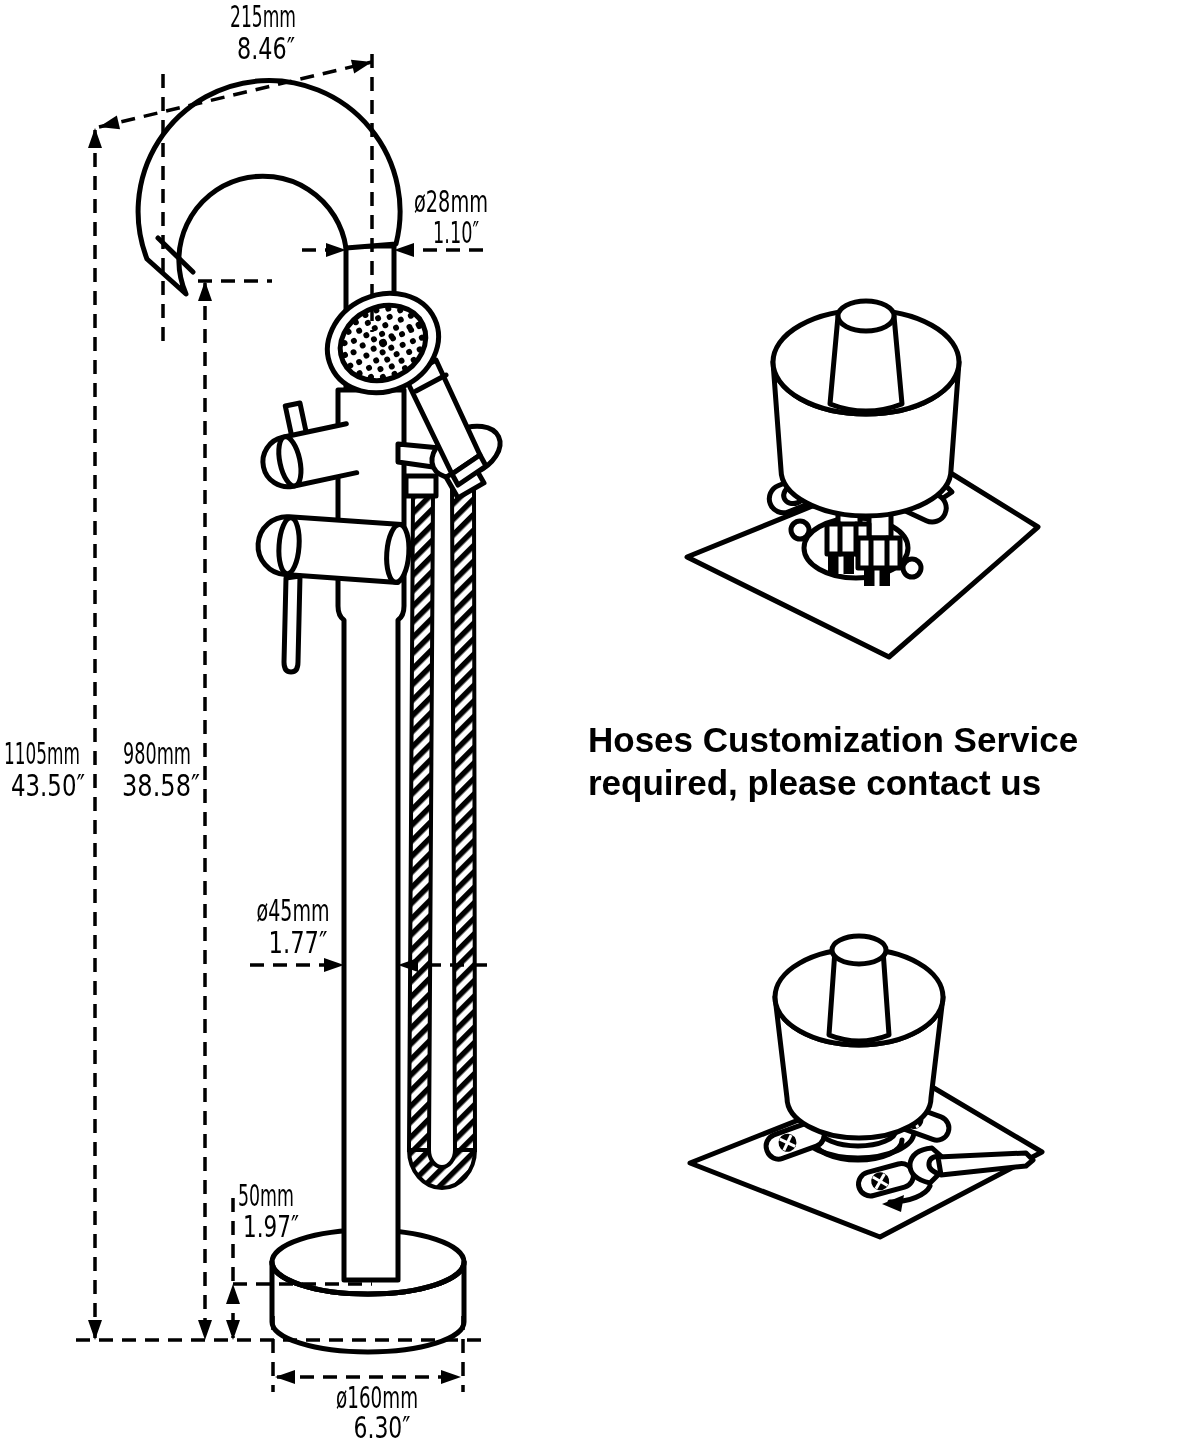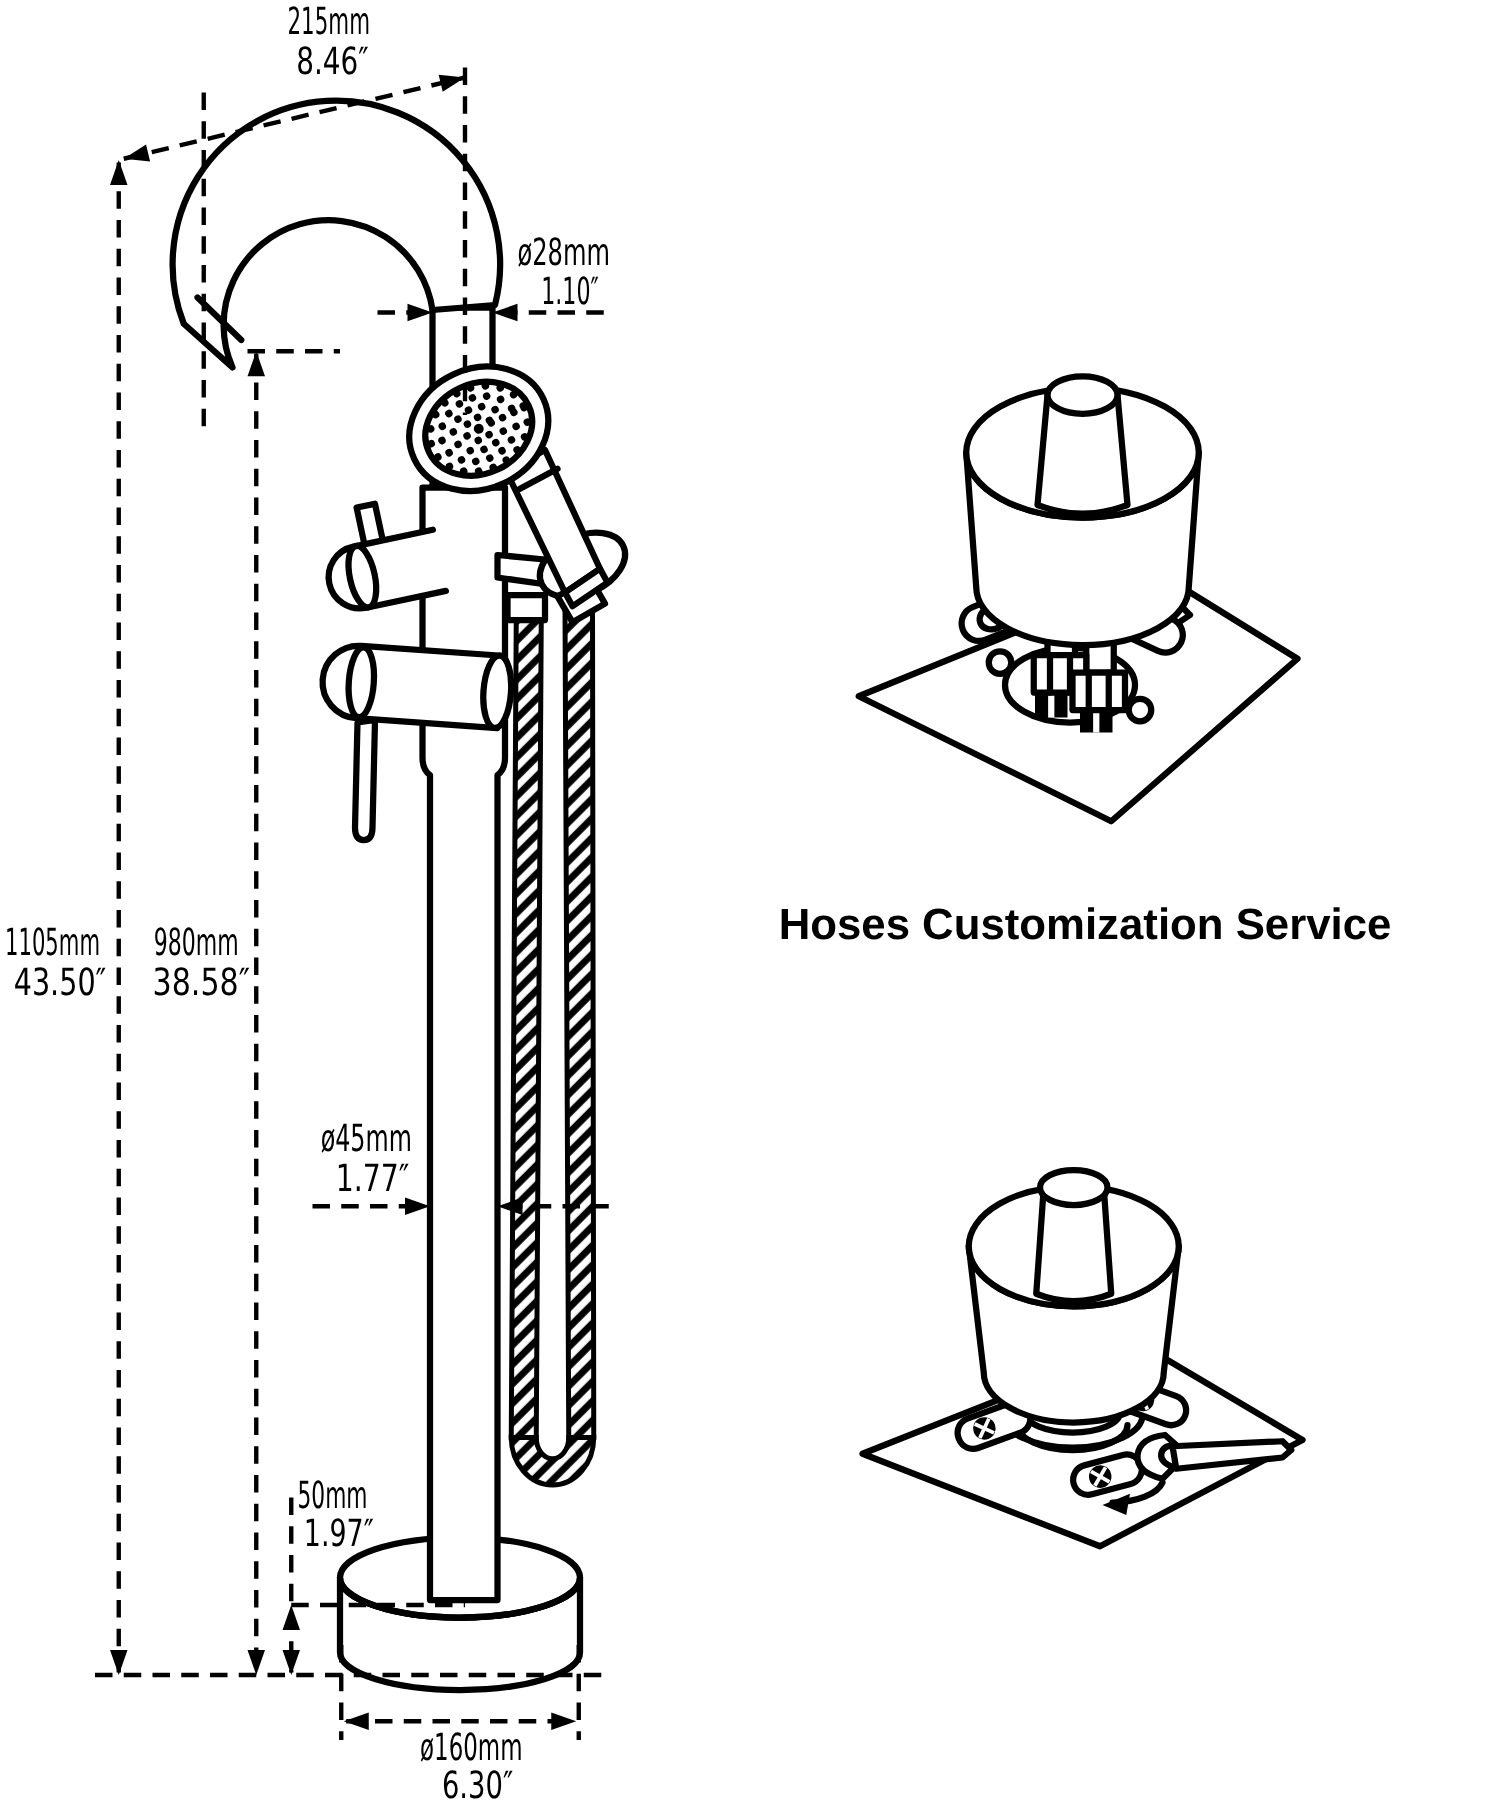--- a/index.html
+++ b/index.html
@@ -10,21 +10,21 @@
   .fw{fill:#fff;stroke:#000;stroke-width:5;stroke-linejoin:round;}
   .fwn{fill:#fff;stroke:none;}
   .blk{fill:#000;stroke:none;}
   .dim{fill:none;stroke:#000;stroke-width:3.5;stroke-dasharray:14 9;}
   .dimsolid{fill:#000;stroke:none;}
   .dimtxt{font-family:"DejaVu Sans", sans-serif;font-size:30px;fill:#000;text-anchor:middle;}
   .dots{fill:none;stroke:#000;stroke-width:6;stroke-linecap:round;}
   #note{position:absolute;left:588px;top:718px;width:560px;
         font-family:"Liberation Sans", sans-serif;font-weight:bold;
         font-size:35px;line-height:43px;color:#000;letter-spacing:0px;}
-  #note div{white-space:nowrap;text-align:center;}
+  #note div{white-space:nowrap;}
 </style>
 </head>
 <body>
 
 <div id="page">
 
 <svg width="1197" height="1447" viewBox="0 0 1197 1447">
   <defs>
     <pattern id="hatch" patternUnits="userSpaceOnUse" width="11" height="11" patternTransform="rotate(-45)">
       <rect width="11" height="11" fill="#fff"></rect>
@@ -243,15 +243,16 @@
 
     <g>
       <path d="M 930,1186 A 42 20 0 0 1 890,1202" fill="none" stroke="#000" stroke-width="5" stroke-linecap="round"></path>
       <polygon class="blk" points="882,1204 904,1195 901,1212"></polygon>
     </g>
   </g>
 </svg>
 
 <div id="note">
   <div>Hoses Customization Service</div>
+  <div>required, please contact us</div>
 </div>
 
 </div>
 
 </body></html>

